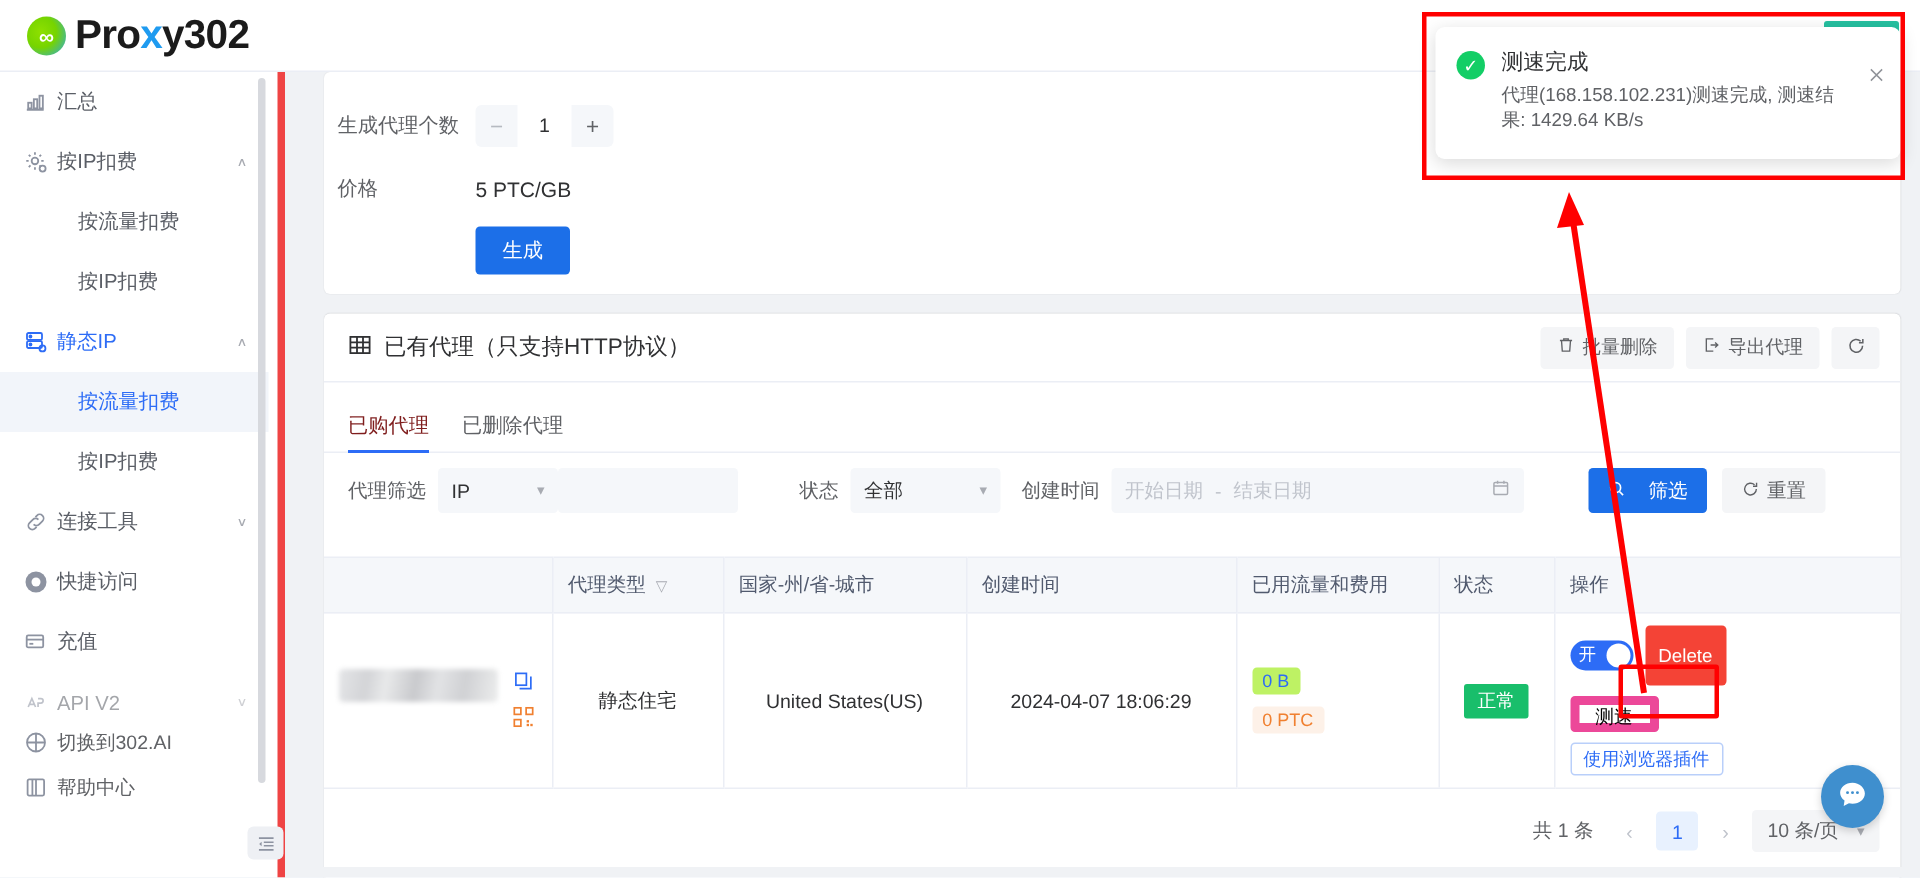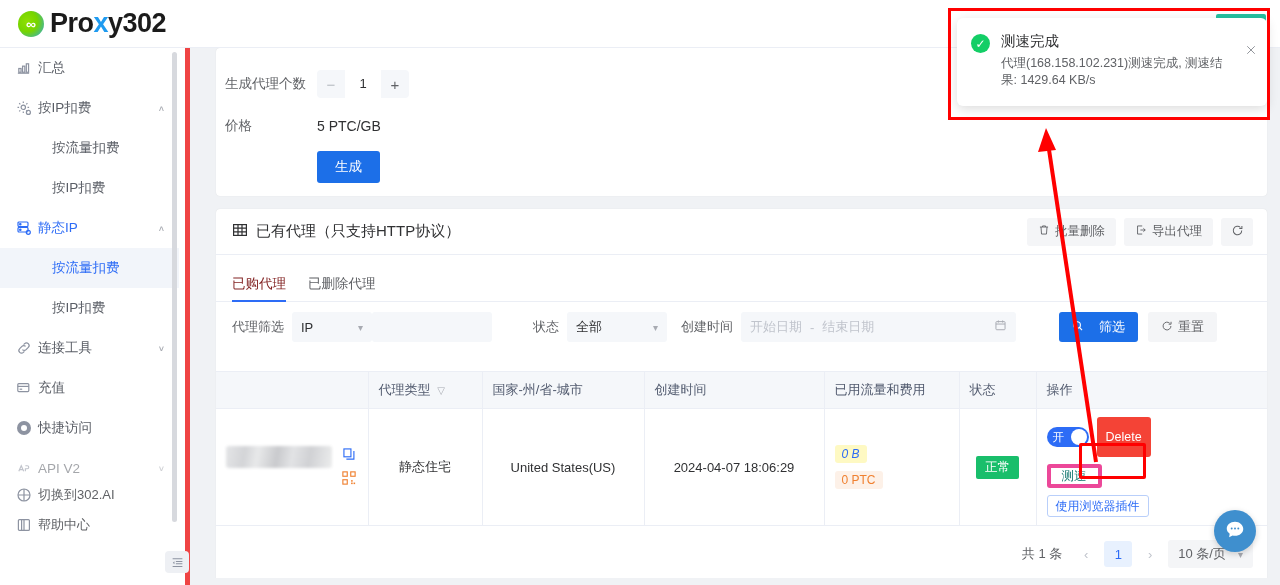--- a/index.html
+++ b/index.html
@@ -135,37 +135,37 @@
   }
   table.grid td + td { border-left: 1px solid #ebeef5; }
 
   .blur-ip {
     width: 106px; height: 22px; border-radius: 3px;
     background: linear-gradient(100deg,#e4e5e7 0%,#d3d4d7 18%,#e8e9ea 30%,#c9cacd 48%,#e2e3e5 62%,#d0d1d4 78%,#eceded 100%);
     filter: blur(1.6px);
   }
   .cell-ip { display: flex; align-items: flex-start; gap: 10px; }
   .ip-icons { display: flex; flex-direction: column; gap: 7px; padding-top: 1px; }
-  .tag-blue { display: inline-block; background: #fef9c3; color: #2d6cf6; border-radius: 3px; padding: 2px 7px; font-size: 12px; font-style: italic; }
+  .tag-blue { display: inline-block; background: #bef264; color: #2d6cf6; border-radius: 3px; padding: 2px 7px; font-size: 12px; }
   .tag-orange { display: inline-block; background: #fdf1e8; color: #f08030; border-radius: 3px; padding: 2px 7px; font-size: 12px; }
   .tag-green { display: inline-block; background: #19be6b; color: #fff; border-radius: 2px; padding: 3px 9px; font-size: 12.5px; }
 
   .ops { display: flex; flex-direction: column; align-items: flex-start; gap: 7px; }
   .ops-row1 { display: flex; align-items: center; gap: 8px; }
   .switch {
     width: 42px; height: 20px; border-radius: 10px; background: #2d6cf6; position: relative; cursor: pointer;
   }
   .switch .sw-lbl { position: absolute; left: 6px; top: 2px; color: #fff; font-size: 11.5px; line-height: 16px; }
   .switch .knob { position: absolute; right: 2px; top: 2px; width: 16px; height: 16px; border-radius: 50%; background: #fff; }
   .btn-del {
     background: #f44336; color: #fff; border: none; border-radius: 3px; height: 40px; padding: 0 9px;
     font-size: 12.5px; cursor: pointer; font-family: inherit;
   }
   .btn-speed {
-    background: #fff; color: #0f766e; border: 4px solid #ec4899; border-radius: 3px;
+    background: #fff; color: #000000; border: 6px solid #ec4899; border-radius: 3px;
     height: 24px; padding: 0 11px; font-size: 12.5px; cursor: pointer; font-family: inherit;
   }
   .btn-plugin {
     background: #fff; color: #2d6cf6; border: 1px solid #b9cffa; border-radius: 3px;
     height: 22px; padding: 0 8px; font-size: 12px; cursor: pointer; font-family: inherit;
   }
   .speed-highlight {
     position: absolute; left: 1079px; top: 443px; width: 67px; height: 36px;
     border: 3px solid #ff0000; border-radius: 2px; pointer-events: none; z-index: 9;
   }
@@ -284,37 +284,37 @@
             <path d="M6.4 9.6a2.6 2.6 0 0 0 3.7 0l2.2-2.2a2.6 2.6 0 1 0-3.7-3.7L7.6 4.7"></path>
             <path d="M9.6 6.4a2.6 2.6 0 0 0-3.7 0L3.7 8.6a2.6 2.6 0 1 0 3.7 3.7l1-1"></path>
           </svg>
         </span>
         <span class="lbl">连接工具</span>
         <span class="arrow">∨</span>
       </div>
 
       <div class="nav-item">
         <span class="ico">
+          <svg width="16" height="16" viewBox="0 0 16 16" fill="currentColor">
+            <circle cx="8" cy="8" r="7"></circle>
+              <circle cx="8" cy="8" r="3" fill="#ffffff"></circle>
+          </svg>
+        </span>
+        <span class="lbl">快捷访问</span>
+      </div>
+
+      <div class="nav-item">
+        <span class="ico">
           <svg width="16" height="16" viewBox="0 0 16 16" fill="none" stroke="currentColor" stroke-width="1.2">
             <rect x="1.8" y="3.6" width="11" height="8" rx="1"></rect>
               <path d="M1.8 6.4h11"></path>
               <path d="M3.6 9.2h2.6"></path>
           </svg>
         </span>
         <span class="lbl">充值</span>
-      </div>
-
-      <div class="nav-item">
-        <span class="ico">
-          <svg width="16" height="16" viewBox="0 0 16 16" fill="currentColor">
-            <circle cx="8" cy="8" r="7"></circle>
-              <circle cx="8" cy="8" r="3" fill="#ffffff"></circle>
-          </svg>
-        </span>
-        <span class="lbl">快捷访问</span>
       </div>
 
 
       <div class="nav-item" style="opacity:.55;">
         <span class="ico">
           <svg width="15" height="15" viewBox="0 0 16 16" fill="none" stroke="currentColor" stroke-width="1.2">
             <path d="M3 11l2.6-6 2.6 6M4 9.2h3.3M10 5h2a1.6 1.6 0 0 1 0 3.2h-2V11"></path>
           </svg>
         </span>
         <span class="lbl">API V2</span>

